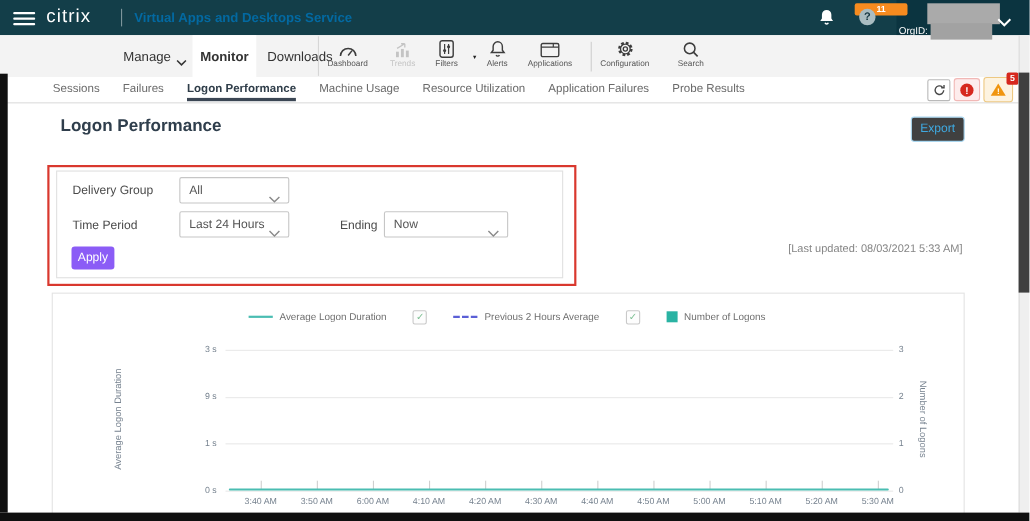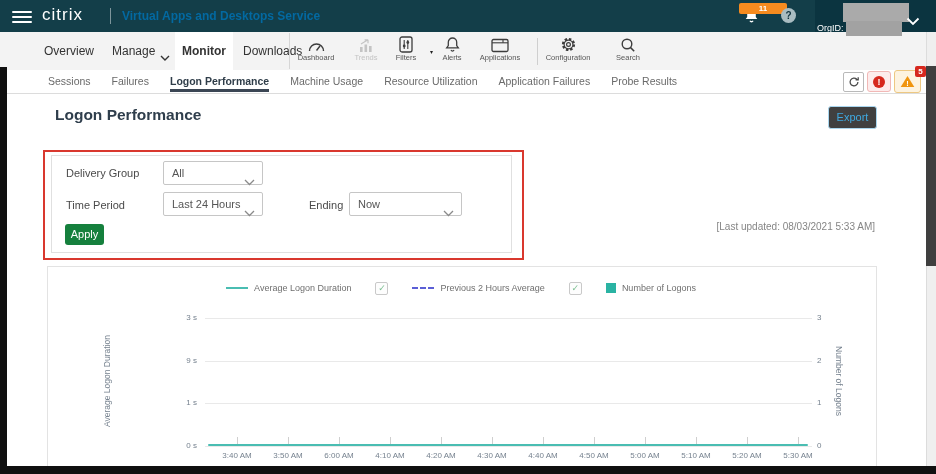--- a/index.html
+++ b/index.html
@@ -9,21 +9,21 @@
 
   
   .topbar{left:0;top:0;width:936px;height:32px;background:#133e49;}
   .topbar-right{left:815px;top:0;width:121px;height:32px;background:#0b3440;}
   .hamburger{left:12px;top:8px;width:20px;height:16px;cursor:pointer;}
   .hamburger span{display:block;height:2px;background:#fff;margin:3px 0;border-radius:1px;}
   .brand{left:42px;top:5px;color:#fff;font-size:17px;letter-spacing:1px;font-weight:400;}
   .brand-divider{left:110px;top:8px;width:1px;height:16px;background:rgba(255,255,255,.45);}
   .product-title{left:122px;top:9px;color:#0369a1;font-size:12px;font-weight:bold;}
   .bell-wrap{left:744px;top:7px;width:26px;height:20px;}
-  .bell-badge{left:739px;top:3px;min-width:10px;padding:1px 19px;background:#f68b1f;color:#fff;
+  .bell-badge{left:777px;top:3px;min-width:10px;padding:1px 19px;background:#f68b1f;color:#fff;
     font-size:8px;font-weight:bold;border-radius:2px;text-align:center;line-height:9px;}
   .help-circle{left:781px;top:8px;width:15px;height:15px;border-radius:50%;background:#a9bcc1;
     color:#10323d;font-size:10px;font-weight:bold;text-align:center;line-height:15px;}
   .redact-1{left:843px;top:3px;width:66px;height:19px;background:#aaaaaa;}
   .orgid-label{left:817px;top:23px;color:#fff;font-size:9px;}
   .redact-2{left:846px;top:21px;width:56px;height:15px;background:#a2a2a2;z-index:30;}
   .top-chevron{left:906px;top:12px;}
 
   
   .navbar{left:0;top:32px;width:936px;height:38px;background:#f3f3f3;}
@@ -136,21 +136,20 @@
   <div class="abs redact-1"></div>
   <div class="abs orgid-label">OrgID:</div>
   <div class="abs redact-2"></div>
   <div class="abs top-chevron">
     <svg width="14" height="9" viewBox="0 0 14 9">
         <path d="M1.5 1.5 7 7l5.5-5.5" fill="none" stroke="#fff" stroke-width="1.8"></path>
       </svg>
   </div>
 
   <div class="abs navbar"></div>
-  <div class="abs nav-item nav-overview">Overview</div>
   <div class="abs nav-item nav-manage">Manage</div>
   <div class="abs nav-manage-chv">
     <svg width="10" height="7" viewBox="0 0 10 7">
         <path d="M1 1l4 4 4-4" fill="none" stroke="#333" stroke-width="1.4"></path>
       </svg>
   </div>
   <div class="abs nav-item nav-monitor">Monitor</div>
   <div class="abs nav-item nav-downloads">Downloads</div>
   <div class="abs nav-div1"></div>
   <div class="abs nav-div2"></div>
@@ -274,21 +273,21 @@
           <path d="M1 1l4.5 4.5L10 1" fill="none" stroke="#8a8a8a" stroke-width="1.3"></path>
         </svg></span>
   </div>
   <div class="f-label lbl-end">Ending</div>
   <div class="select sel-end">
     <span>Now</span>
     <span class="sel-chv"><svg width="11" height="7" viewBox="0 0 11 7">
           <path d="M1 1l4.5 4.5L10 1" fill="none" stroke="#8a8a8a" stroke-width="1.3"></path>
         </svg></span>
   </div>
-  <div class="abs apply-btn" style="background: #15803d;">Apply</div>
+  <div class="abs apply-btn" style="background: #8b5cf6;">Apply</div>
   <div class="abs last-updated">[Last updated: 08/03/2021 5:33 AM]</div>
 
   <div class="abs chart-panel"></div>
   <div class="abs legend">
     <div class="lg-item">
       <span class="lg-solid" style="background: rgb(74, 189, 178);"></span>
       <span class="lg-text">Average Logon Duration</span>
     </div>
     <span class="lg-check checked"></span>
     <div class="lg-item">

